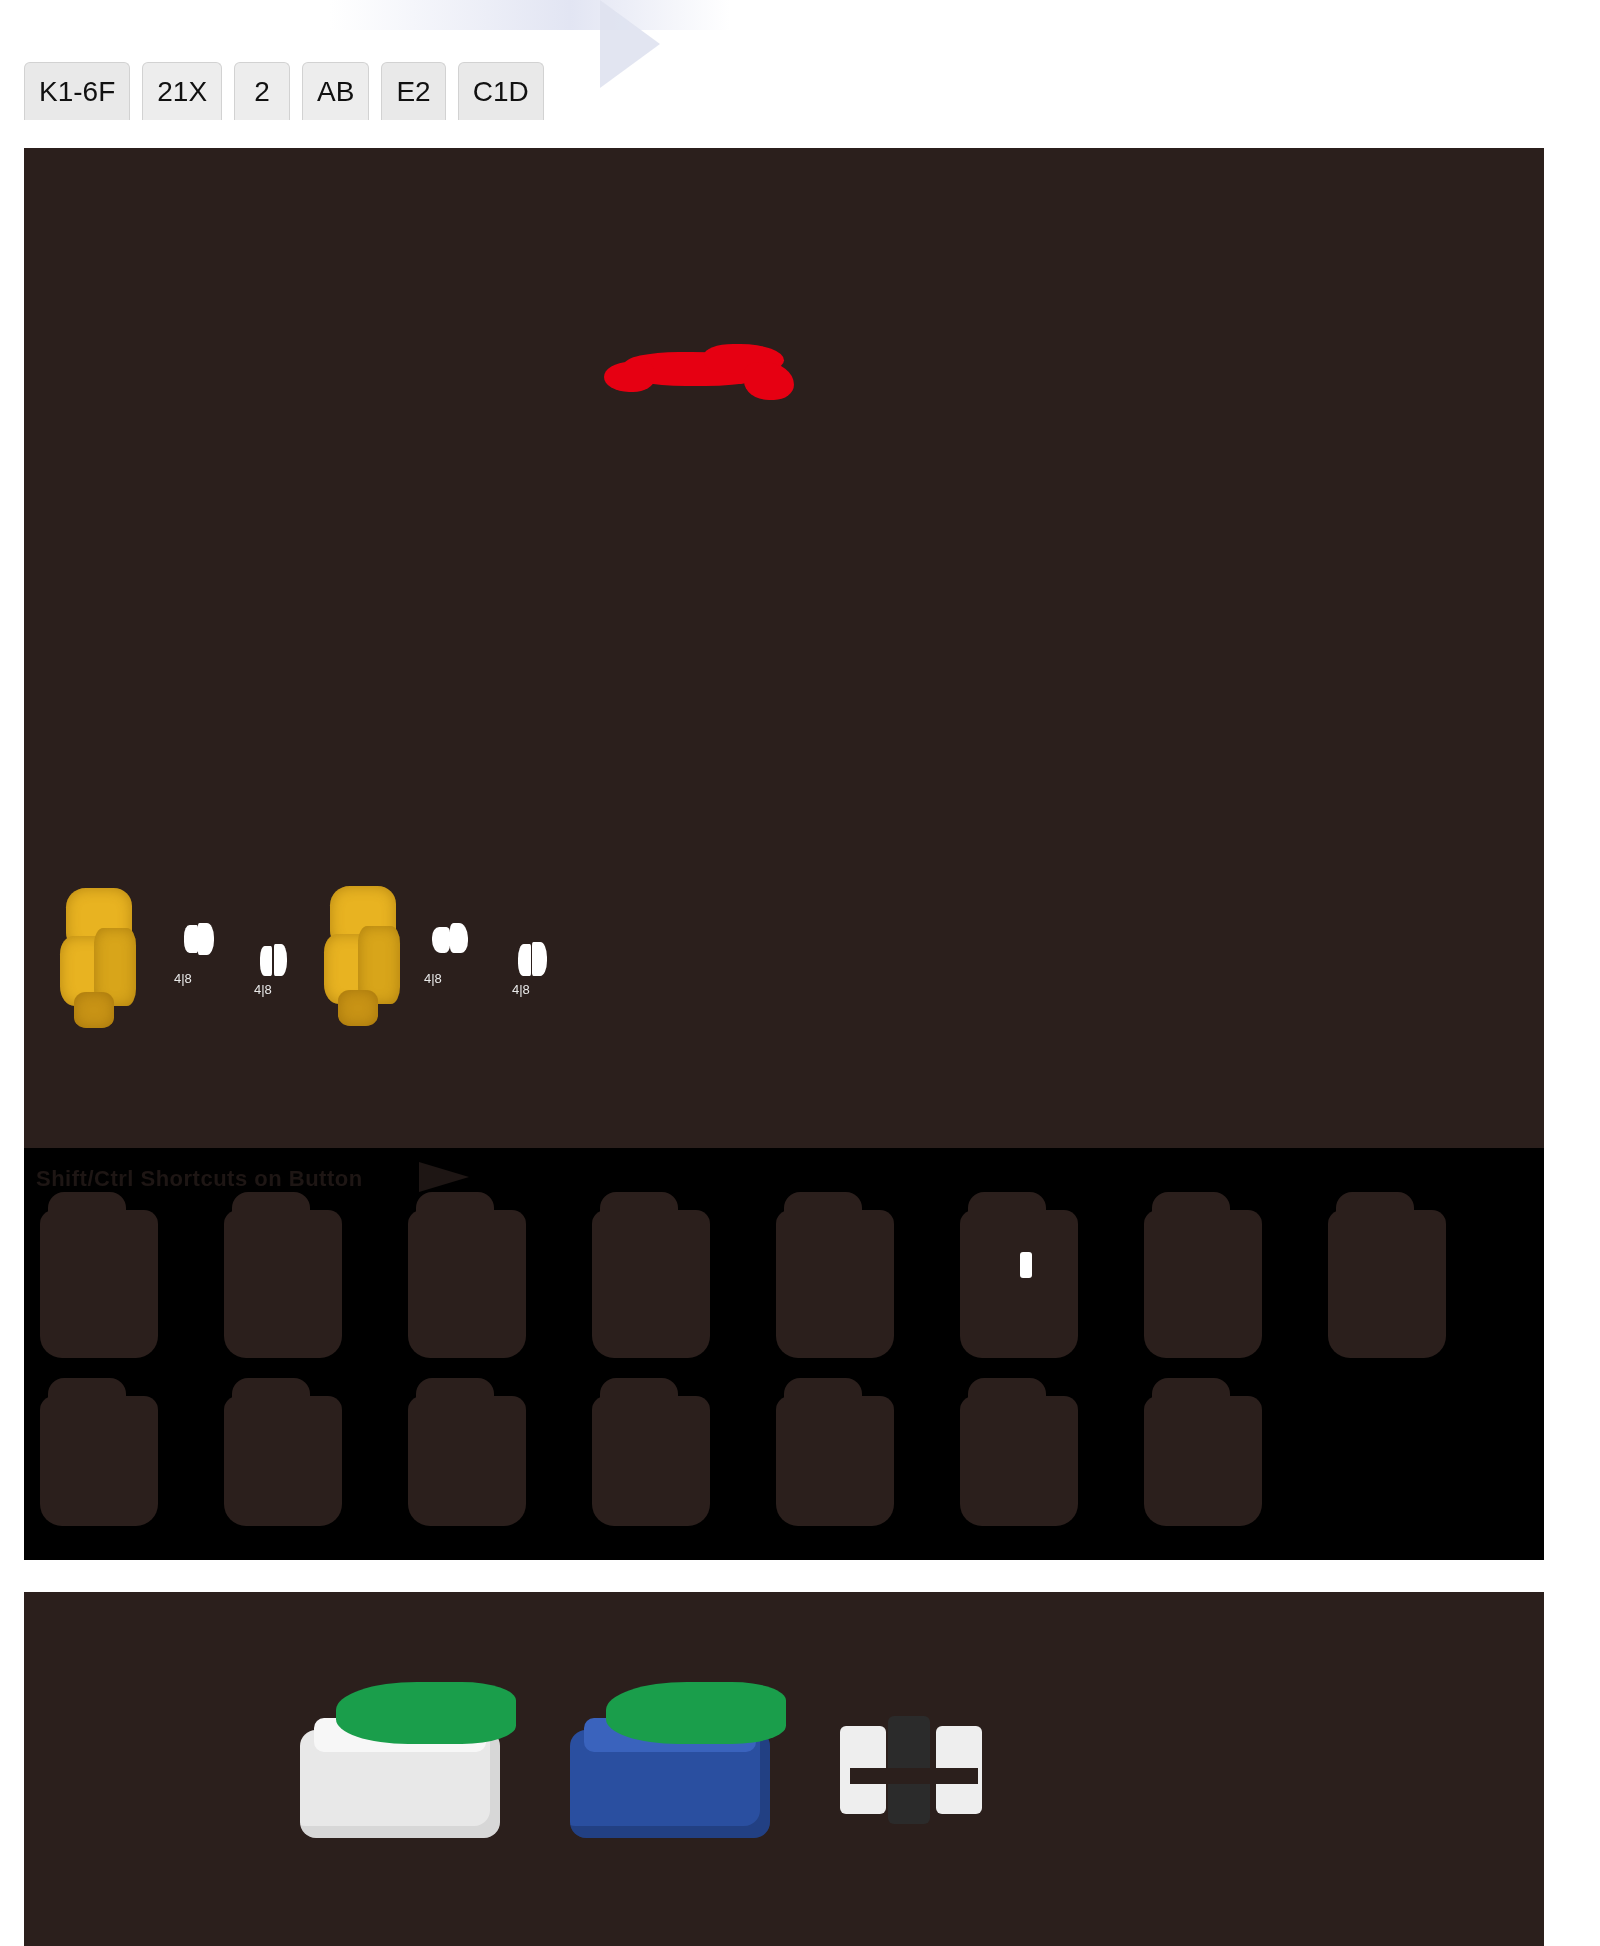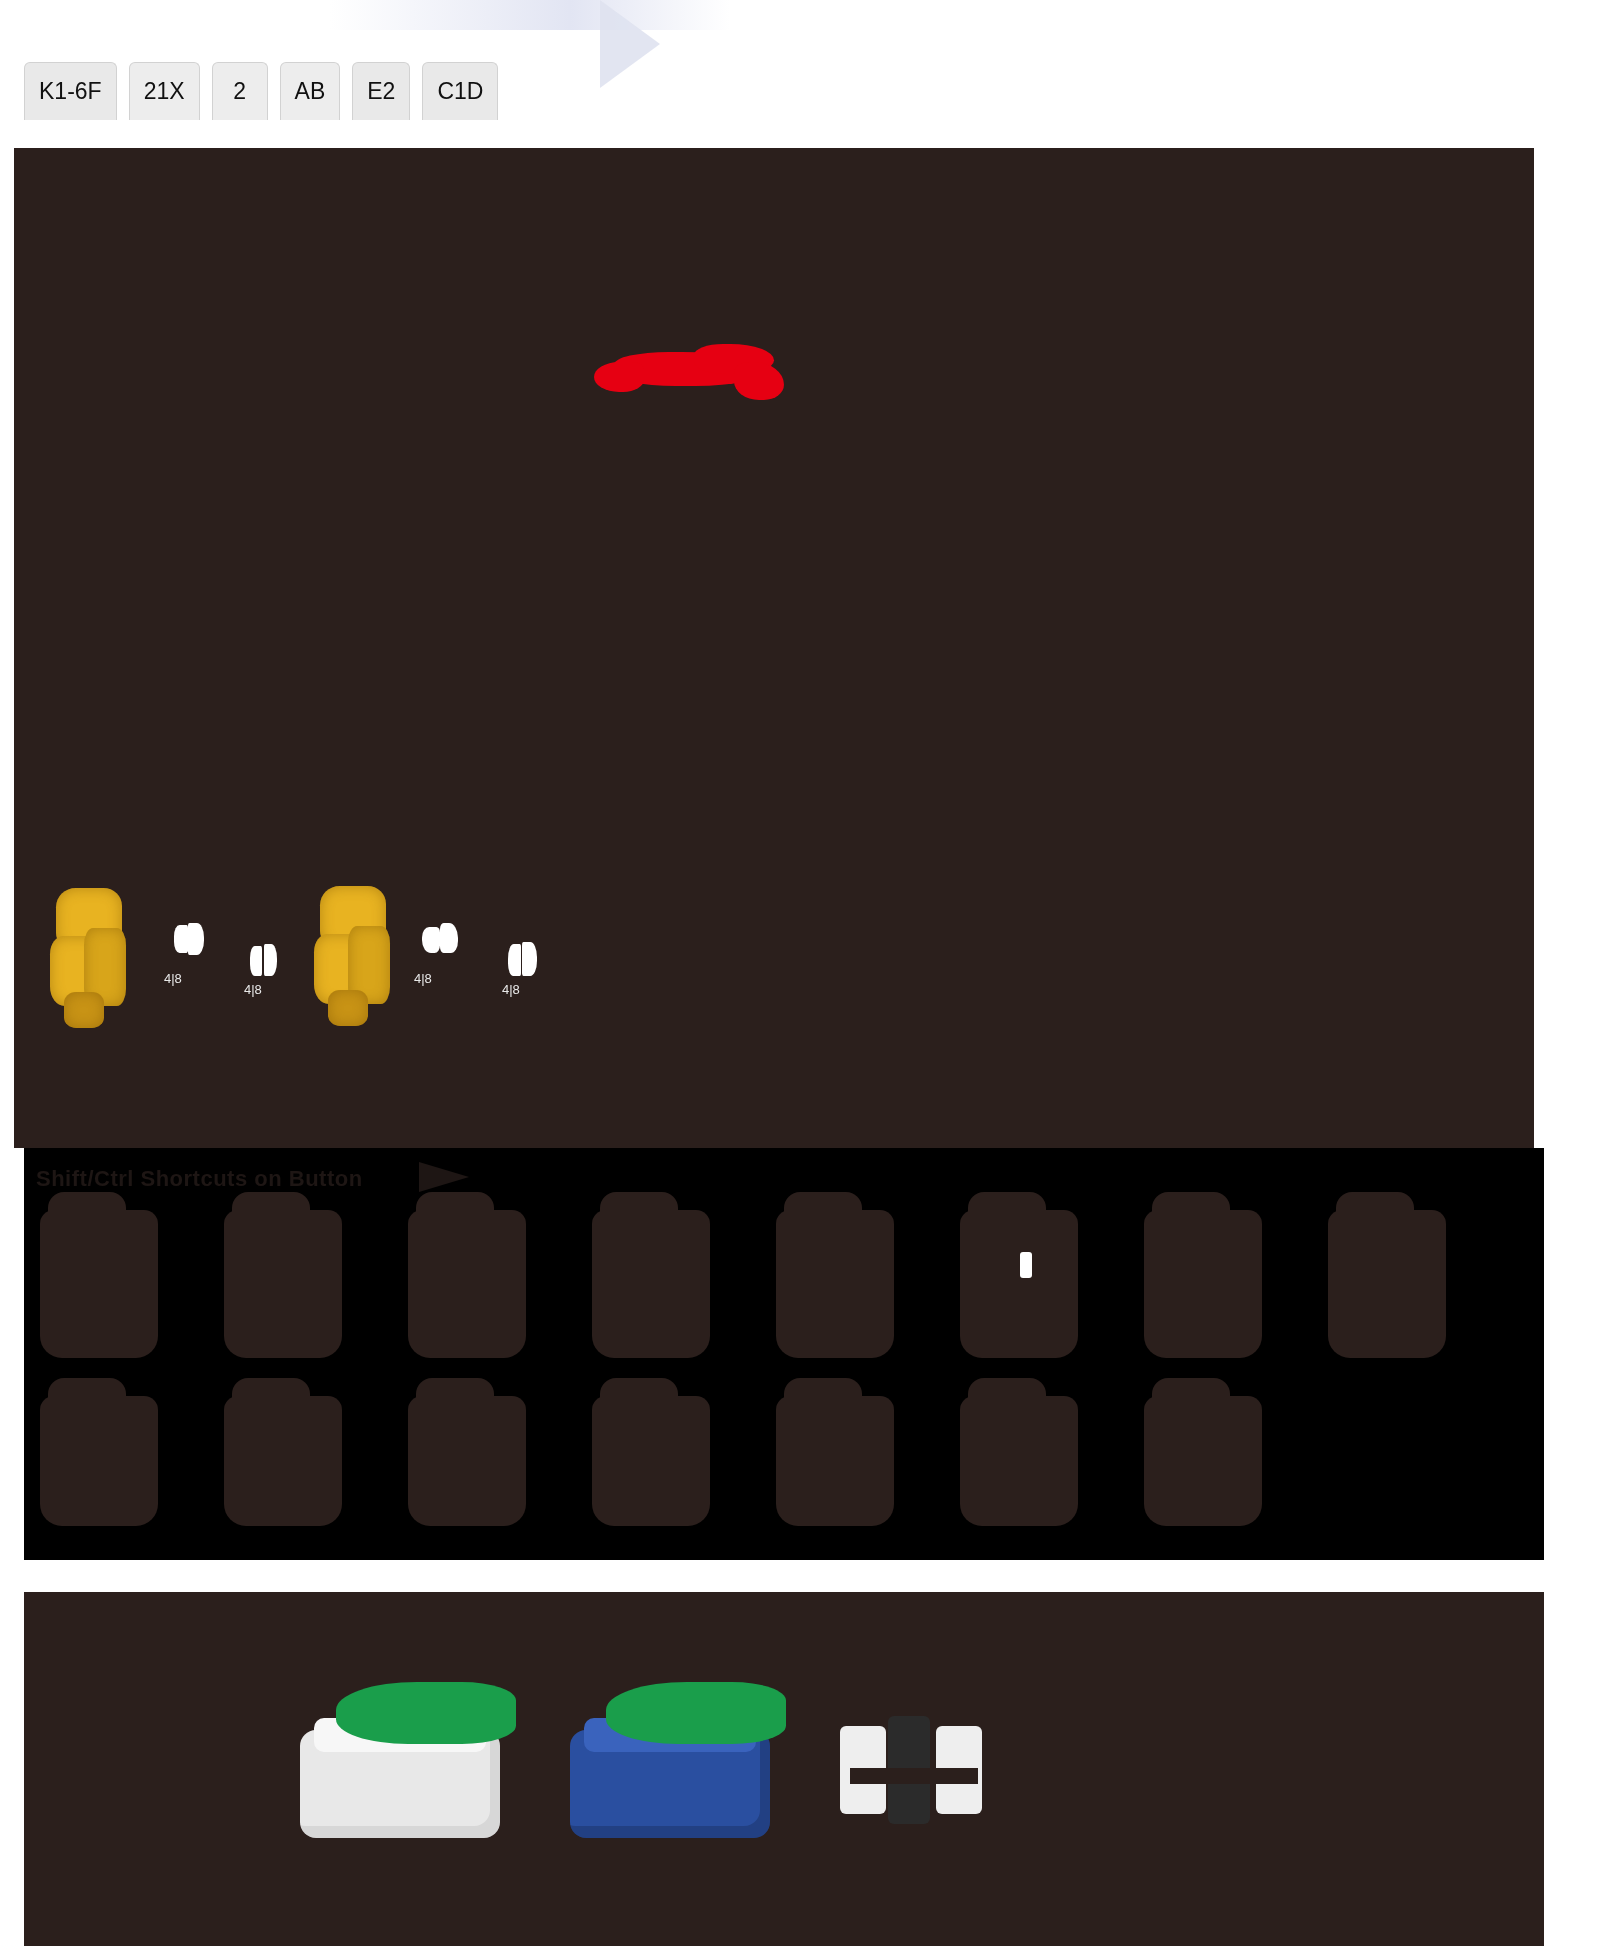--- a/index.html
+++ b/index.html
@@ -39,21 +39,21 @@
     margin-right: 12px;
     padding: 1px 14px;
     background: #e9e9e9;
     border-top: 1px solid #d2d2d2;
     border-left: 1px solid #d2d2d2;
     border-right: 1px solid #d2d2d2;
     border-radius: 6px 6px 0 0;
     display: flex;
     align-items: center;
     justify-content: center;
-    font-size: 23px;
+    font-size: 28px;
     color: #111111;
     white-space: nowrap;
   }
   .tab.first { margin-left: 24px; }
   .tab.group {
     background: #ededed;
   }
   #tab-arrow {
     position: absolute;
     left: 600px;
@@ -67,21 +67,21 @@
   #tabstrip-gradient {
     position: absolute;
     left: 330px; top: 0;
     width: 400px; height: 30px;
     background: linear-gradient(90deg, rgba(255,255,255,1) 0%, rgba(226,229,243,1) 60%, rgba(255,255,255,1) 100%);
   }
 
   
   #main {
     position: absolute;
-    left: 14px;
+    left: 24px;
     top: 148px;
     width: 1520px;
     height: 1000px;
     background: #2b1f1c;
   }
 
   
   #red-blob {
     position: absolute;
     left: 580px;

